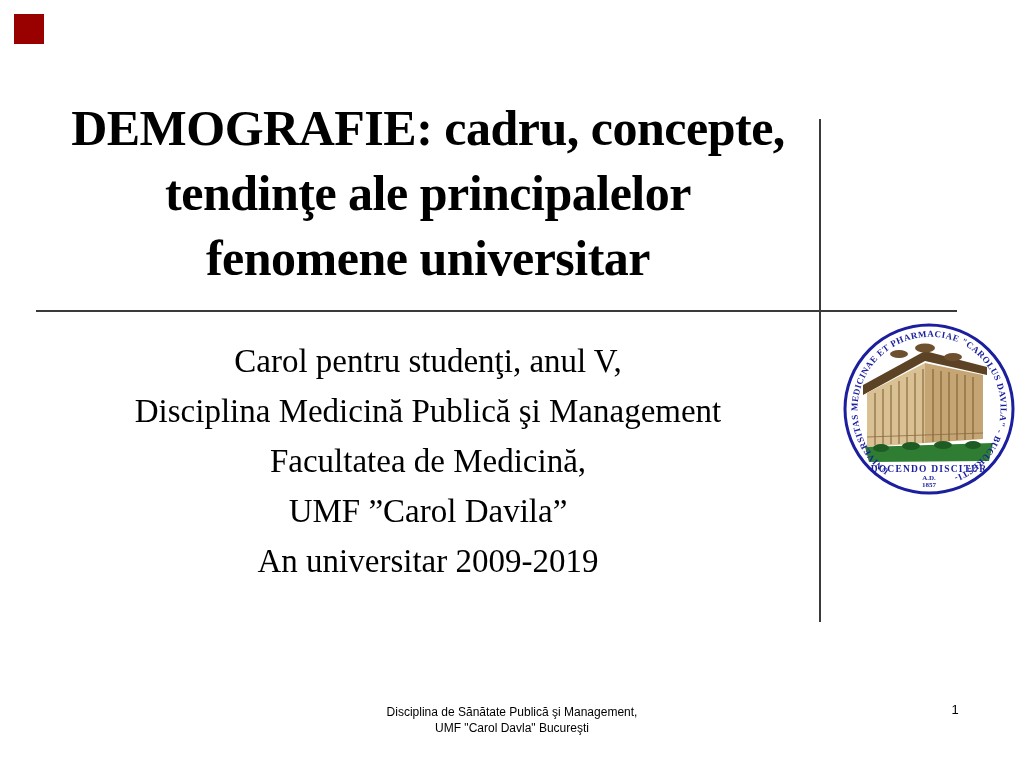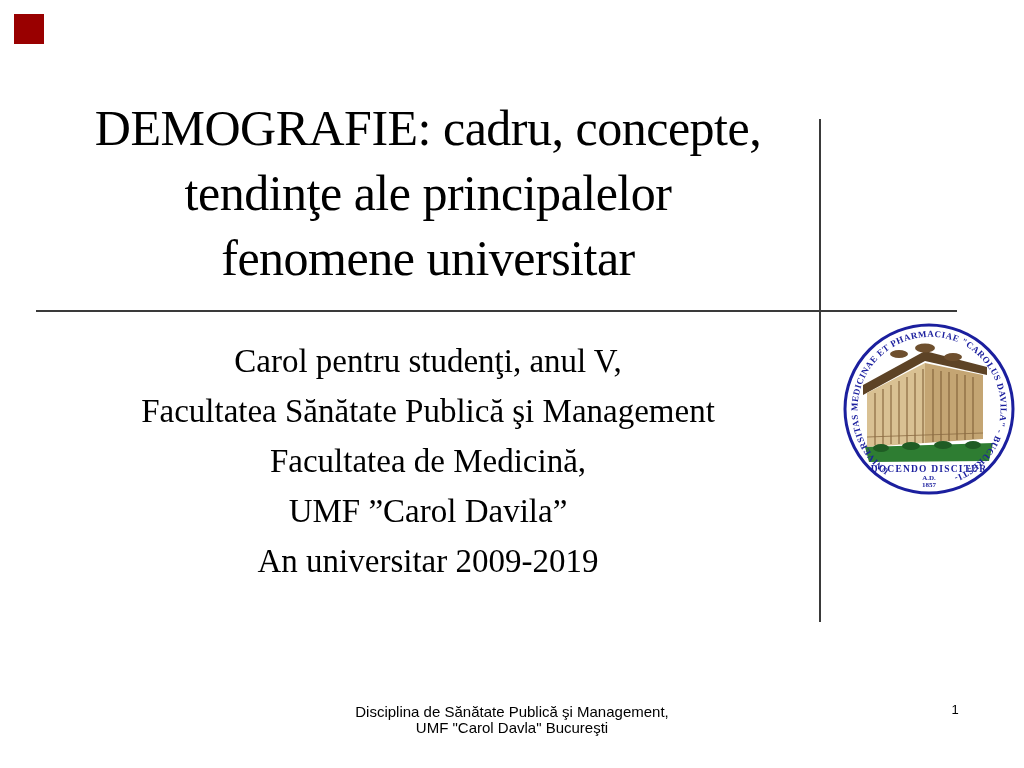--- a/index.html
+++ b/index.html
@@ -14,21 +14,21 @@
     position: absolute;
     left: 14px; top: 14px;
     width: 30px; height: 30px;
     background: #990000;
   }
   .title-block {
     position: absolute;
     left: 0; top: 96px;
     width: 856px;
     text-align: center;
-    font-weight: normal;
+    font-weight: bold;
     font-size: 50px;
     line-height: 65px;
     color: #000000;
     letter-spacing: -0.5px;
   }
   .title-block .tline { display: block; }
   .h-rule {
     position: absolute;
     left: 36px; top: 310px;
     width: 921px; height: 2px;
@@ -59,21 +59,21 @@
     font-family: "Liberation Serif", serif;
     font-weight: bold;
     fill: #1b1f9e;
   }
   .footer-block {
     position: absolute;
     left: 0; top: 704px;
     width: 1024px;
     text-align: center;
     font-family: "Liberation Sans", sans-serif;
-    font-size: 15px;
+    font-size: 12px;
     line-height: 16px;
     color: #000000;
   }
   .footer-block .fline { display: block; }
   .page-number {
     position: absolute;
     left: 930px; top: 702px;
     width: 50px;
     text-align: center;
     font-family: "Liberation Sans", sans-serif;
@@ -92,21 +92,21 @@
     <span class="tline">DEMOGRAFIE: cadru, concepte,</span>
     <span class="tline">tendinţe ale principalelor</span>
     <span class="tline">fenomene universitar</span>
   </div>
 
   <div class="h-rule"></div>
   <div class="v-rule"></div>
 
   <div class="subtitle-block">
     <span class="sline">Carol pentru studenţi, anul V,</span>
-    <span class="sline">Facultatea Sănătate Publică şi Management</span>
+    <span class="sline">Disciplina Medicină Publică şi Management</span>
     <span class="sline">Facultatea de Medicină,</span>
     <span class="sline">UMF ”Carol Davila”</span>
     <span class="sline">An universitar 2009-2019</span>
   </div>
 
   <svg class="seal" viewBox="0 0 176 176">
 
     <circle cx="88" cy="88" r="84" fill="#ffffff" stroke="#1b1f9e" stroke-width="3"></circle>
 
     <g>

